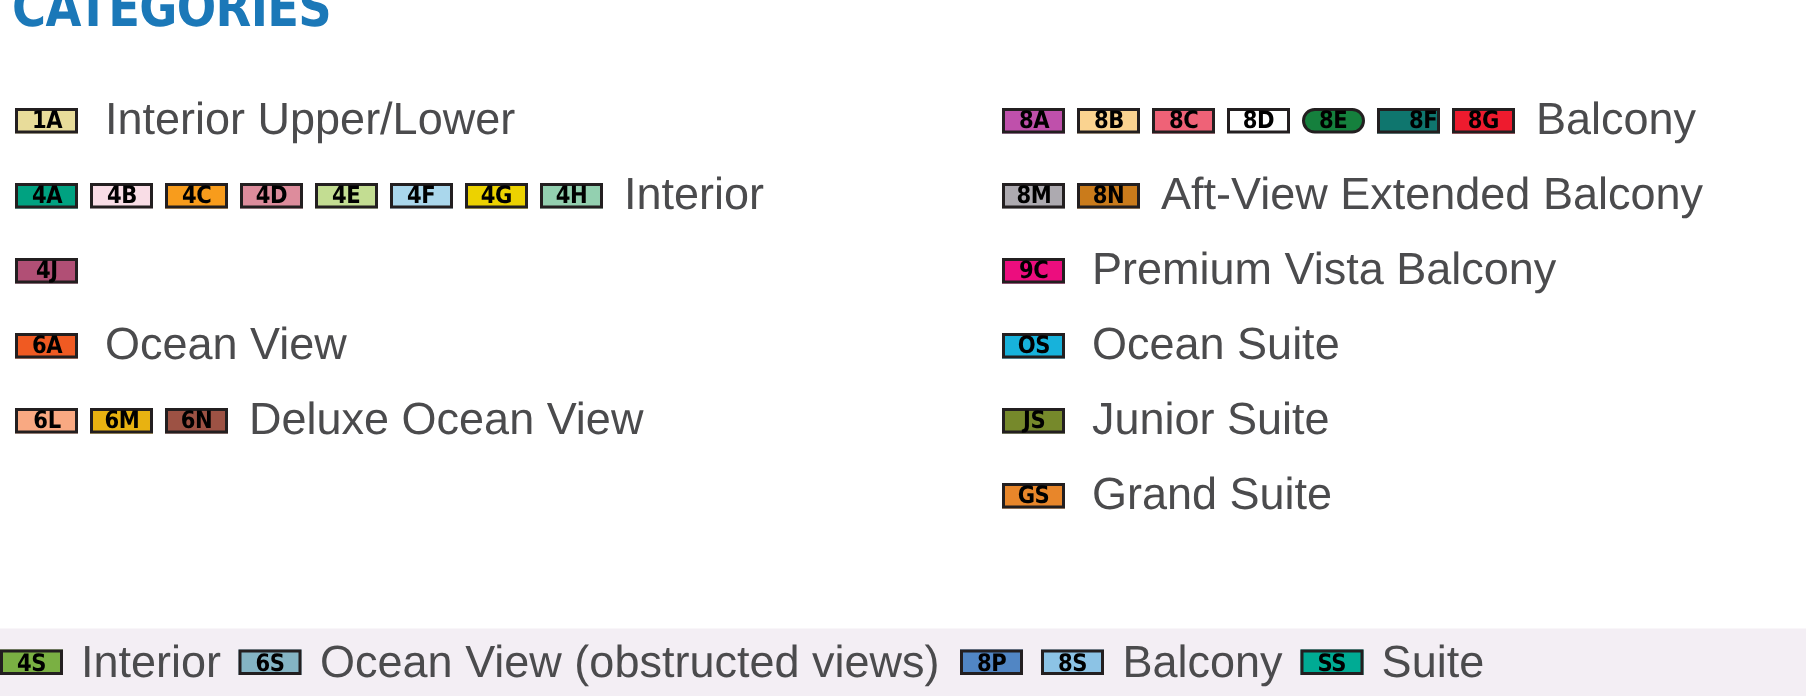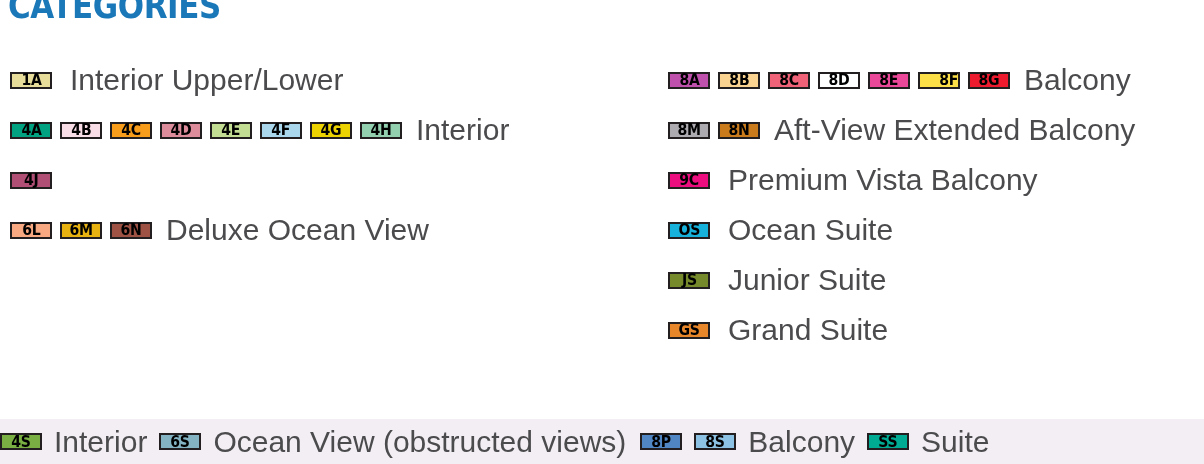--- a/index.html
+++ b/index.html
@@ -140,20 +140,26 @@
         <span class="swatch-code">4H</span>
       </div>
       <span class="row-label" style="color: rgb(75, 75, 77);">Interior</span>
     </div>
     <div class="legend-row">
       <div class="swatch" style="background: rgb(177, 79, 117); border-color: rgb(35, 31, 32);">
         <span class="swatch-code">4J</span>
       </div>
     </div>
     <div class="legend-row">
+      <div class="swatch" style="background: rgb(240, 90, 34); border-color: rgb(35, 31, 32);">
+        <span class="swatch-code">6A</span>
+      </div>
+      <span class="row-label" style="color: rgb(75, 75, 77);">Ocean View</span>
+    </div>
+    <div class="legend-row">
       <div class="swatch tight" style="background: rgb(249, 169, 130); border-color: rgb(35, 31, 32);">
         <span class="swatch-code">6L</span>
       </div>
       <div class="swatch tight" style="background: rgb(232, 178, 17); border-color: rgb(35, 31, 32);">
         <span class="swatch-code">6M</span>
       </div>
       <div class="swatch last" style="background: rgb(157, 82, 68); border-color: rgb(35, 31, 32);">
         <span class="swatch-code">6N</span>
       </div>
       <span class="row-label" style="color: rgb(75, 75, 77);">Deluxe Ocean View</span>
@@ -166,24 +172,24 @@
       </div>
       <div class="swatch tight" style="background: rgb(250, 211, 144); border-color: rgb(35, 31, 32);">
         <span class="swatch-code">8B</span>
       </div>
       <div class="swatch tight" style="background: rgb(239, 98, 119); border-color: rgb(35, 31, 32);">
         <span class="swatch-code">8C</span>
       </div>
       <div class="swatch tight" style="border-color: rgb(35, 31, 32);">
         <span class="swatch-code">8D</span>
       </div>
-      <div class="swatch tight" style="background: #ec4899; border-color: rgb(35, 31, 32);">
+      <div class="swatch tight" style="background: #15803d; border-color: rgb(35, 31, 32); border-radius: 11px;">
         <span class="swatch-code">8E</span>
       </div>
-      <div class="swatch tight" style="background: #fde047; border-color: rgb(35, 31, 32); padding-left: 20px;">
+      <div class="swatch tight" style="background: #0f766e; border-color: rgb(35, 31, 32); padding-left: 20px;">
         <span class="swatch-code">8F</span>
       </div>
       <div class="swatch last" style="background: rgb(238, 27, 46); border-color: rgb(35, 31, 32);">
         <span class="swatch-code">8G</span>
       </div>
       <span class="row-label" style="color: rgb(75, 75, 77);">Balcony</span>
     </div>
     <div class="legend-row">
       <div class="swatch tight" style="background: rgb(173, 170, 176); border-color: rgb(35, 31, 32);">
         <span class="swatch-code">8M</span>

